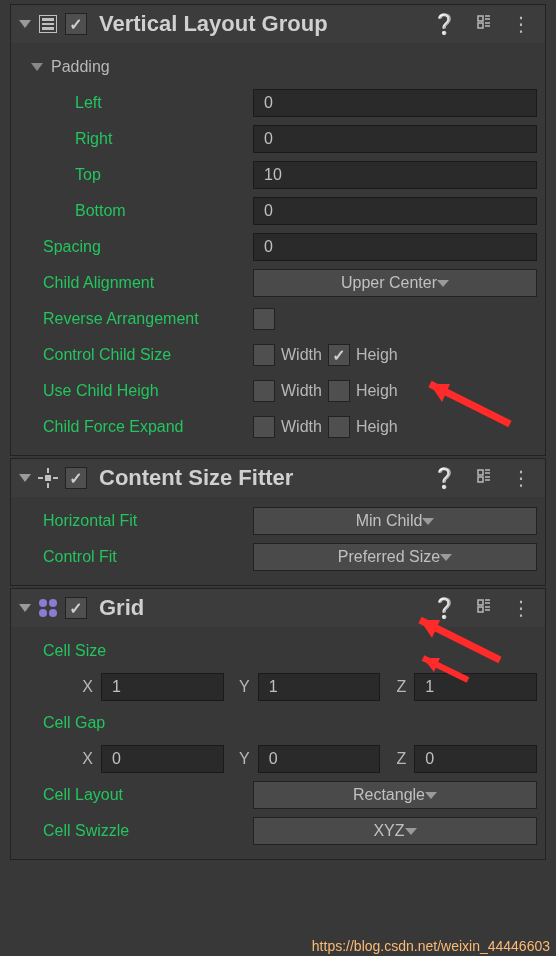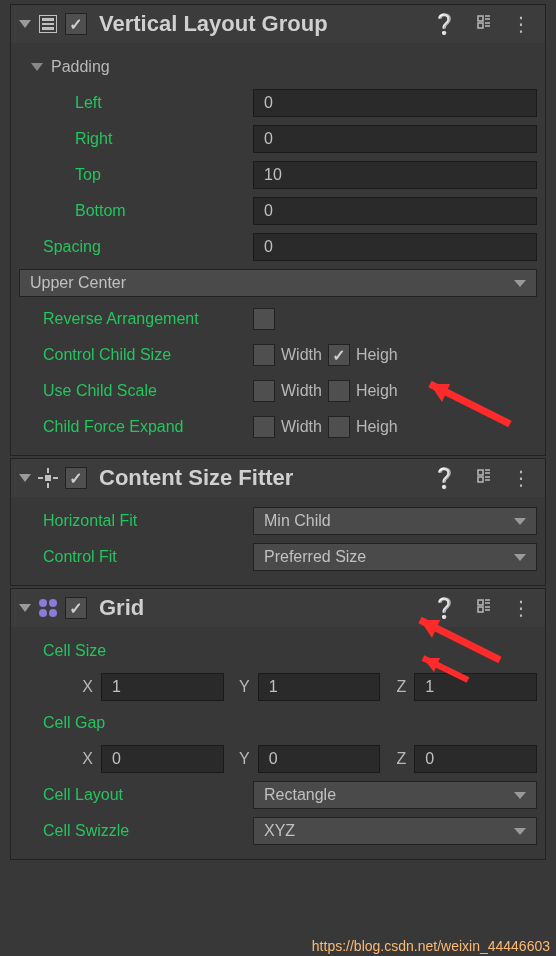--- a/index.html
+++ b/index.html
@@ -100,21 +100,21 @@
   }
   .dropdown {
     flex: 1;
     height: 28px;
     background: #4a4a4a;
     border: 1px solid #222;
     color: #c0c0c0;
     padding: 2px 10px;
     display: flex;
     align-items: center;
-    justify-content: space-between;
+    justify-content: center;
     cursor: pointer;
   }
   .dd-arrow {
     width: 0; height: 0;
     border-left: 6px solid transparent;
     border-right: 6px solid transparent;
     border-top: 7px solid #9a9a9a;
   }
   .chk-inline {
     display: flex;
@@ -210,20 +210,21 @@
       </div>
       <div class="row">
         <div class="label indent">Bottom</div>
         <input class="input-text" value="0" style="">
       </div>
       <div class="row">
         <div class="label">Spacing</div>
         <input class="input-text" value="0" style="">
       </div>
       <div class="row">
+        <div class="label">Child Alignment</div>
         <div class="dropdown">
           <span>Upper Center</span>
           <div class="dd-arrow"></div>
         </div>
       </div>
       <div class="row">
         <div class="label">Reverse Arrangement</div>
         <div class="checkbox"></div>
       </div>
       <div class="row">
@@ -233,21 +234,21 @@
             <div class="checkbox"></div>
             <span>Width</span>
           </div>
           <div class="chk-pair">
             <div class="checkbox checked"></div>
             <span>Heigh</span>
           </div>
         </div>
       </div>
       <div class="row">
-        <div class="label">Use Child Scale</div>
+        <div class="label">Use Child Heigh</div>
         <div class="chk-inline">
           <div class="chk-pair">
             <div class="checkbox"></div>
             <span>Width</span>
           </div>
           <div class="chk-pair">
             <div class="checkbox"></div>
             <span>Heigh</span>
           </div>
         </div>

